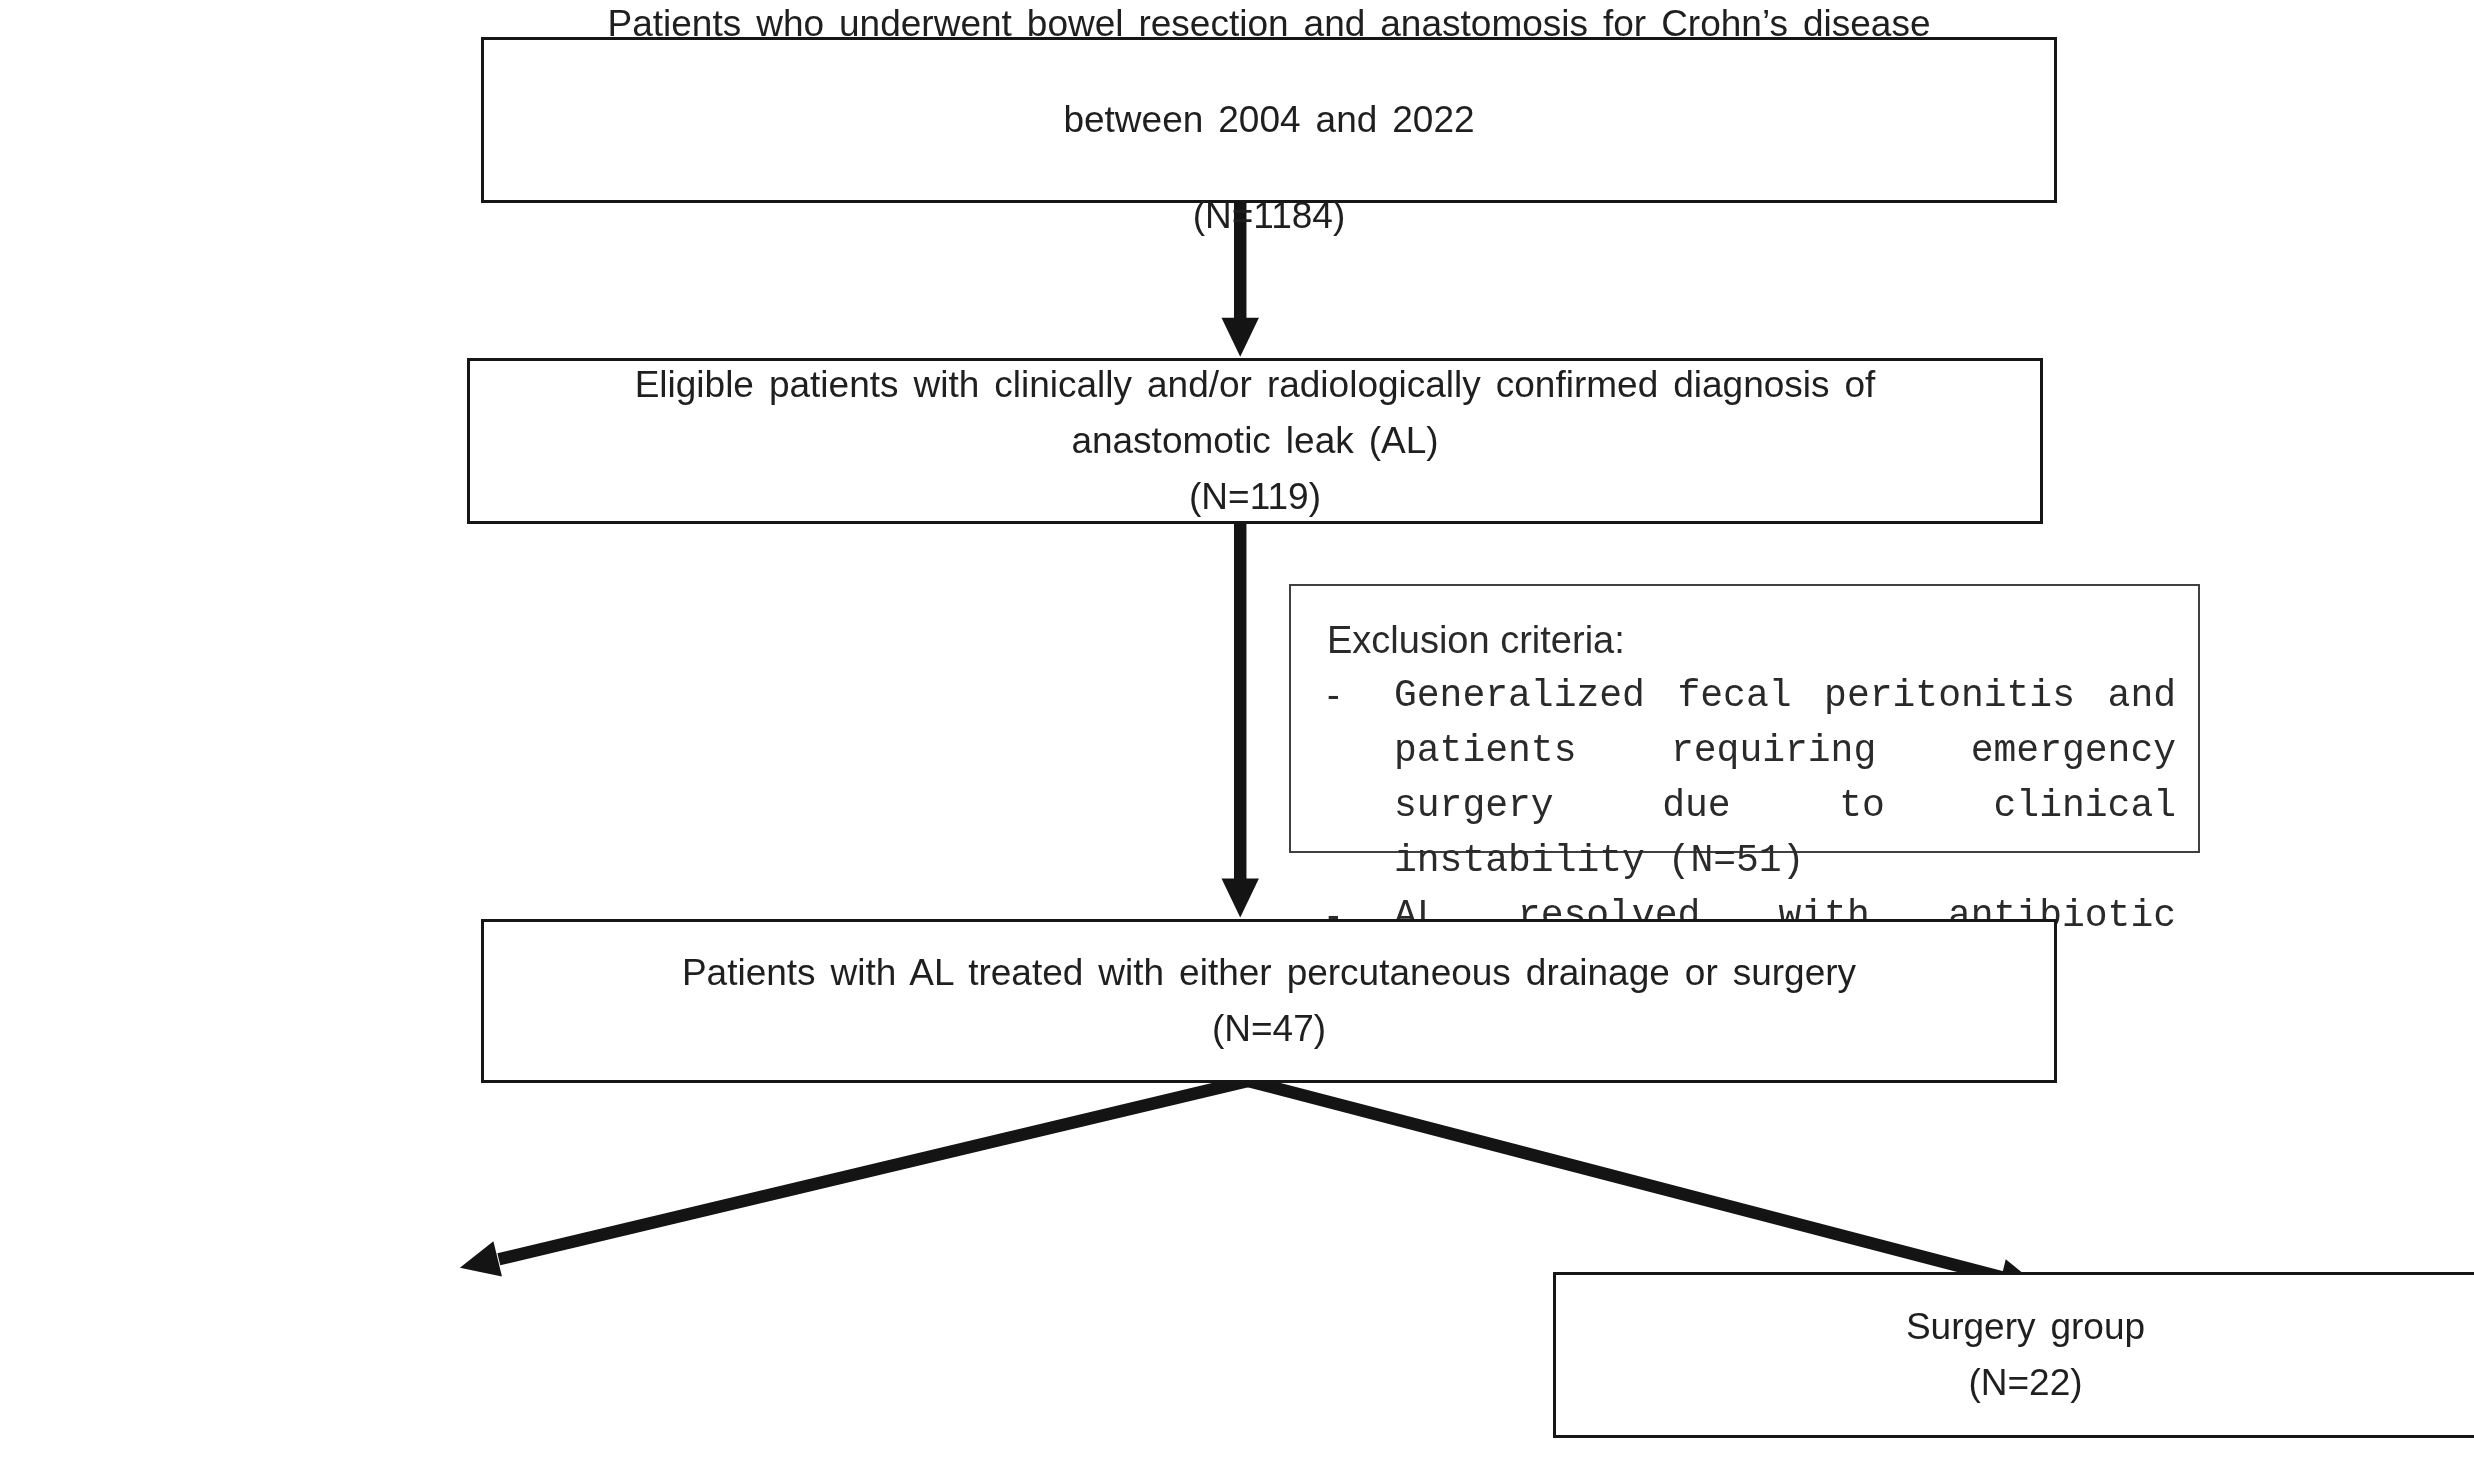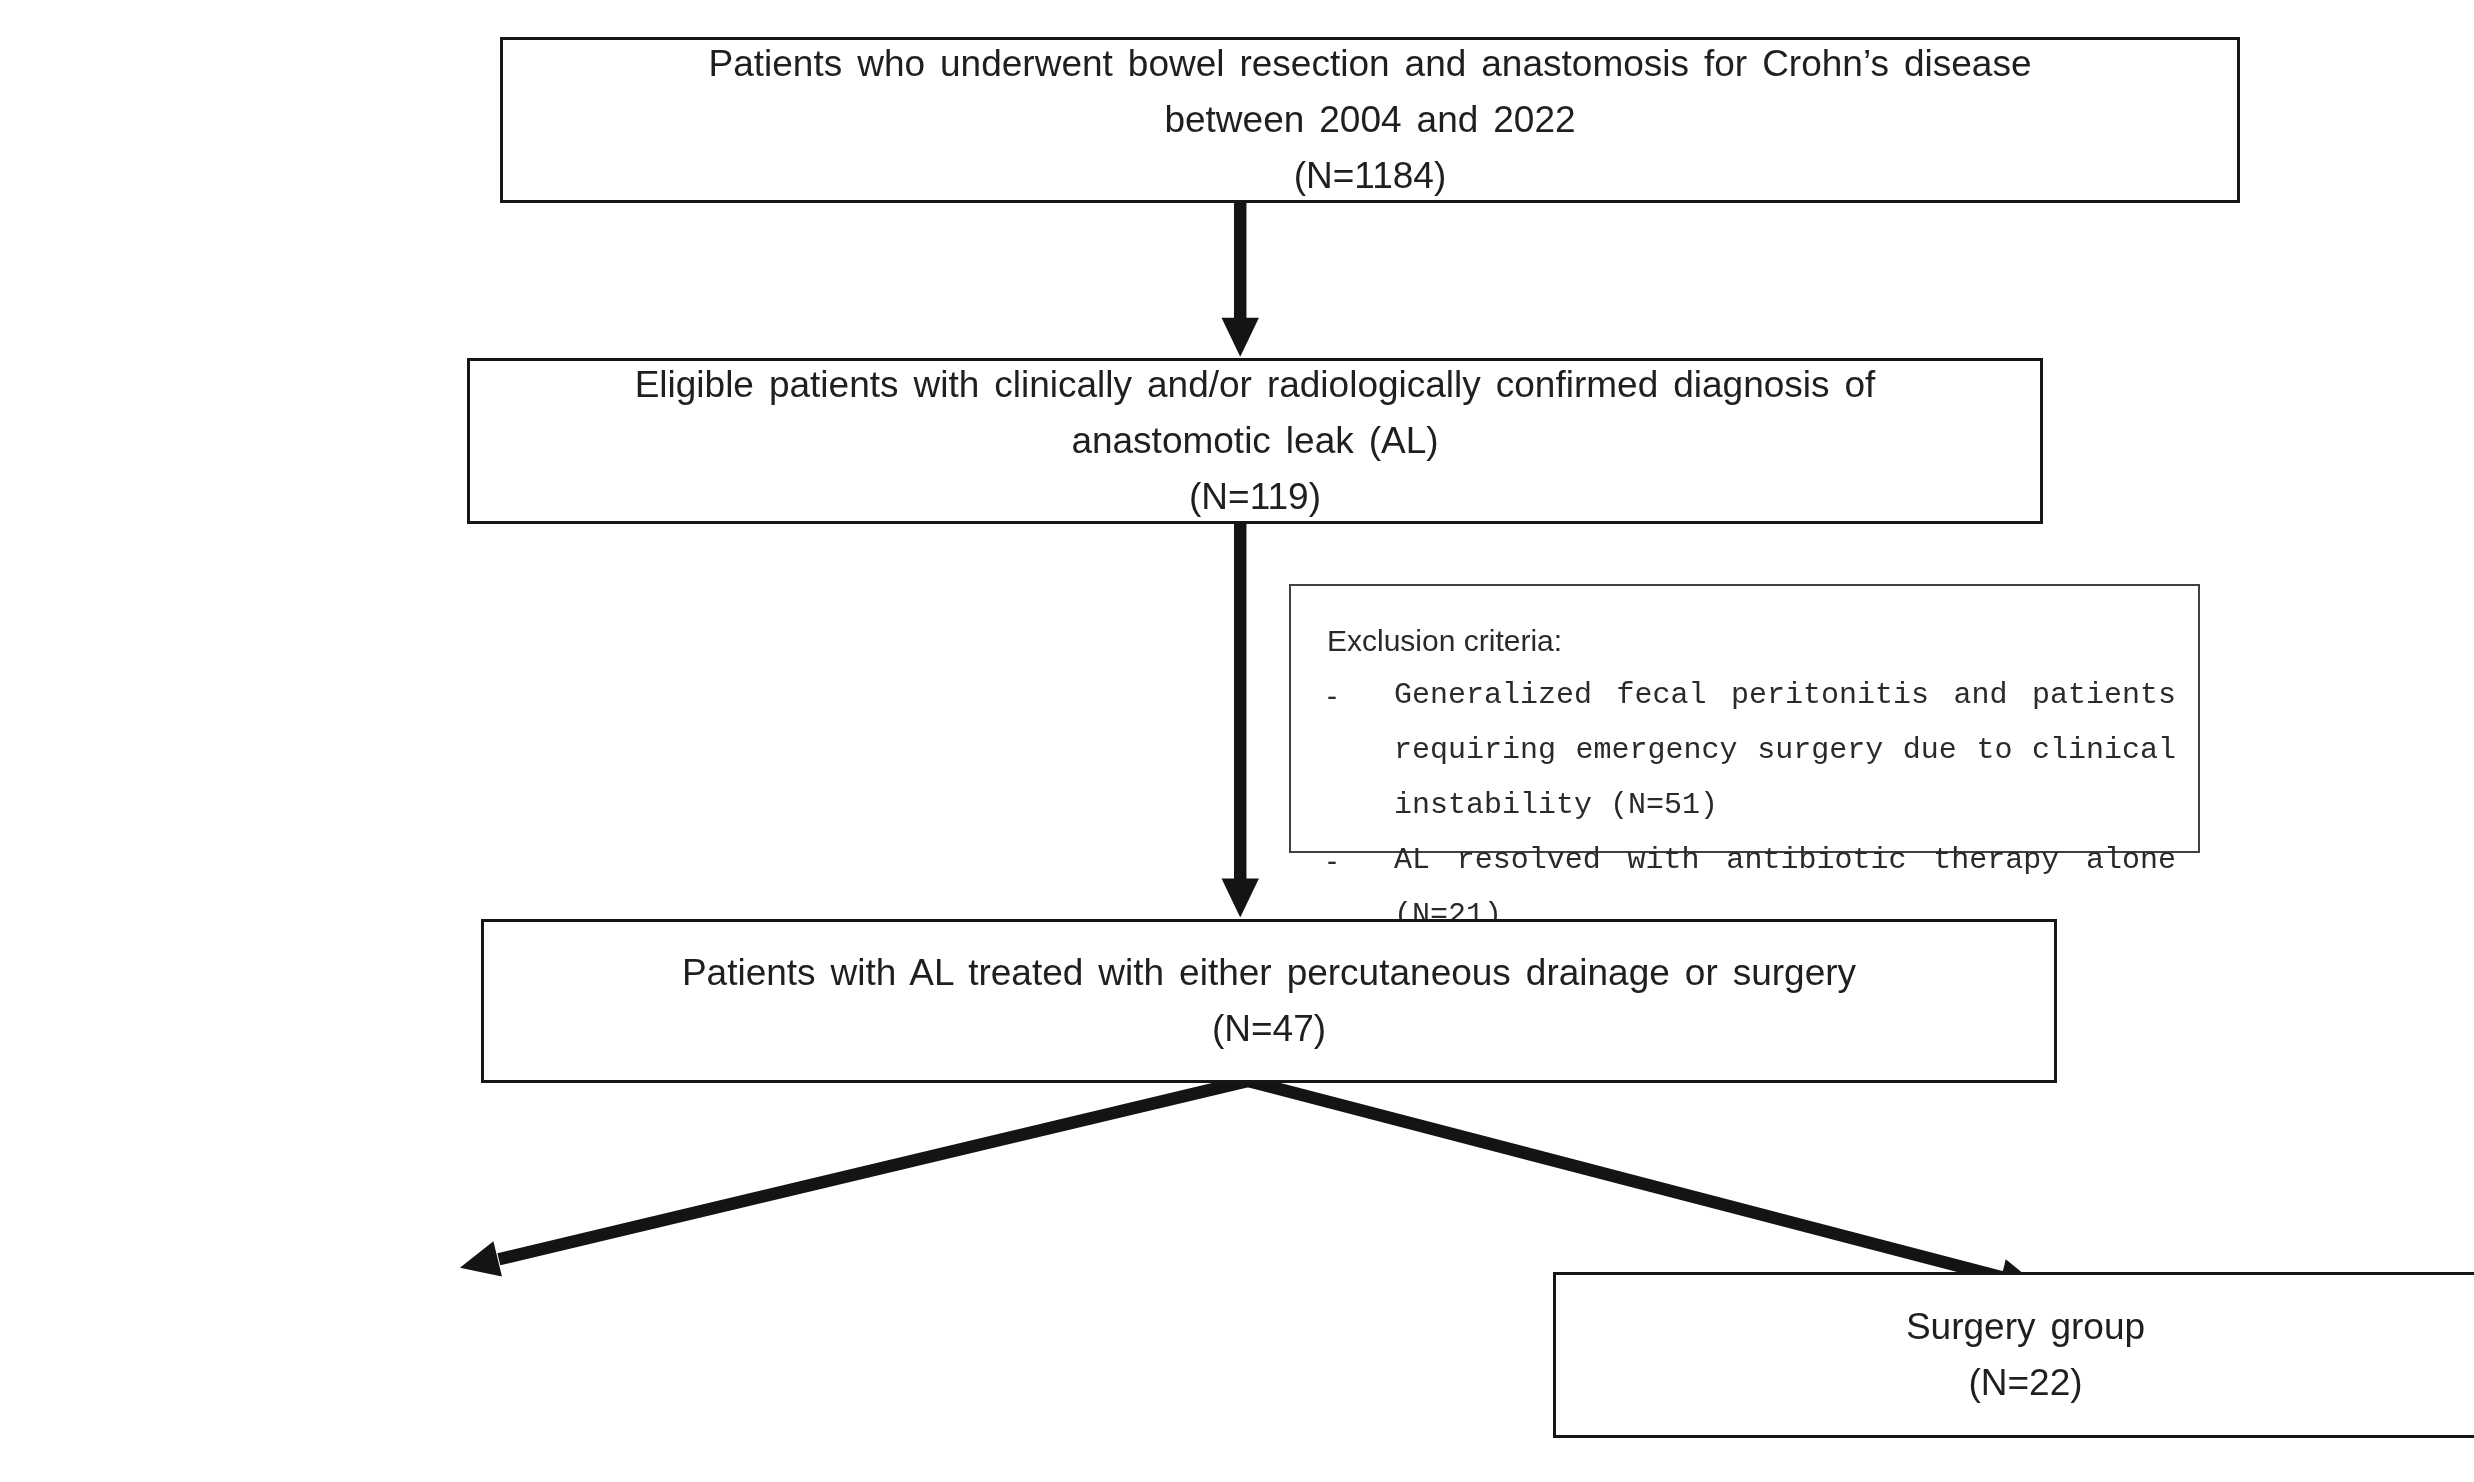--- a/index.html
+++ b/index.html
@@ -38,35 +38,35 @@
     flex-direction: column;
     align-items: center;
     justify-content: center;
     text-align: center;
     font-size: 37px;
     line-height: 56px;
     word-spacing: 4.7px;
   }
   .box .line { width: 100%; }
 
-  #enrollment-box { left: 500px;  top: 37px;   width: 1740px; height: 166px; }
+  #enrollment-box { left: 481px;  top: 37px;   width: 1576px; height: 166px; gap: 40px; }
   #eligible-box   { left: 467px;  top: 358px;  width: 1576px; height: 166px; }
   #treated-box    { left: 481px;  top: 919px; width: 1576px; height: 164px; }
   #drainage-box   { left: 36px;   top: 1265px; width: 898px; height: 166px; }
   #surgery-box    { left: 1553px; top: 1272px; width: 945px; height: 166px; }
 
   #exclusion-box {
     position: absolute;
     box-sizing: border-box;
     left: 1289px; top: 584px;
     width: 911px; height: 269px;
     background: #ffffff;
     border: 2.3px solid #404040;
     padding: 26.5px 22px 15.6px 36px;
-    font-size: 30px;
+    font-size: 38px;
     line-height: 55px;
     color: #2a2a2a;
   }
   .exclusion-item {
     display: flex;
     align-items: flex-start;
   }
   .exclusion-bullet {
     flex: 0 0 67px;
   }

